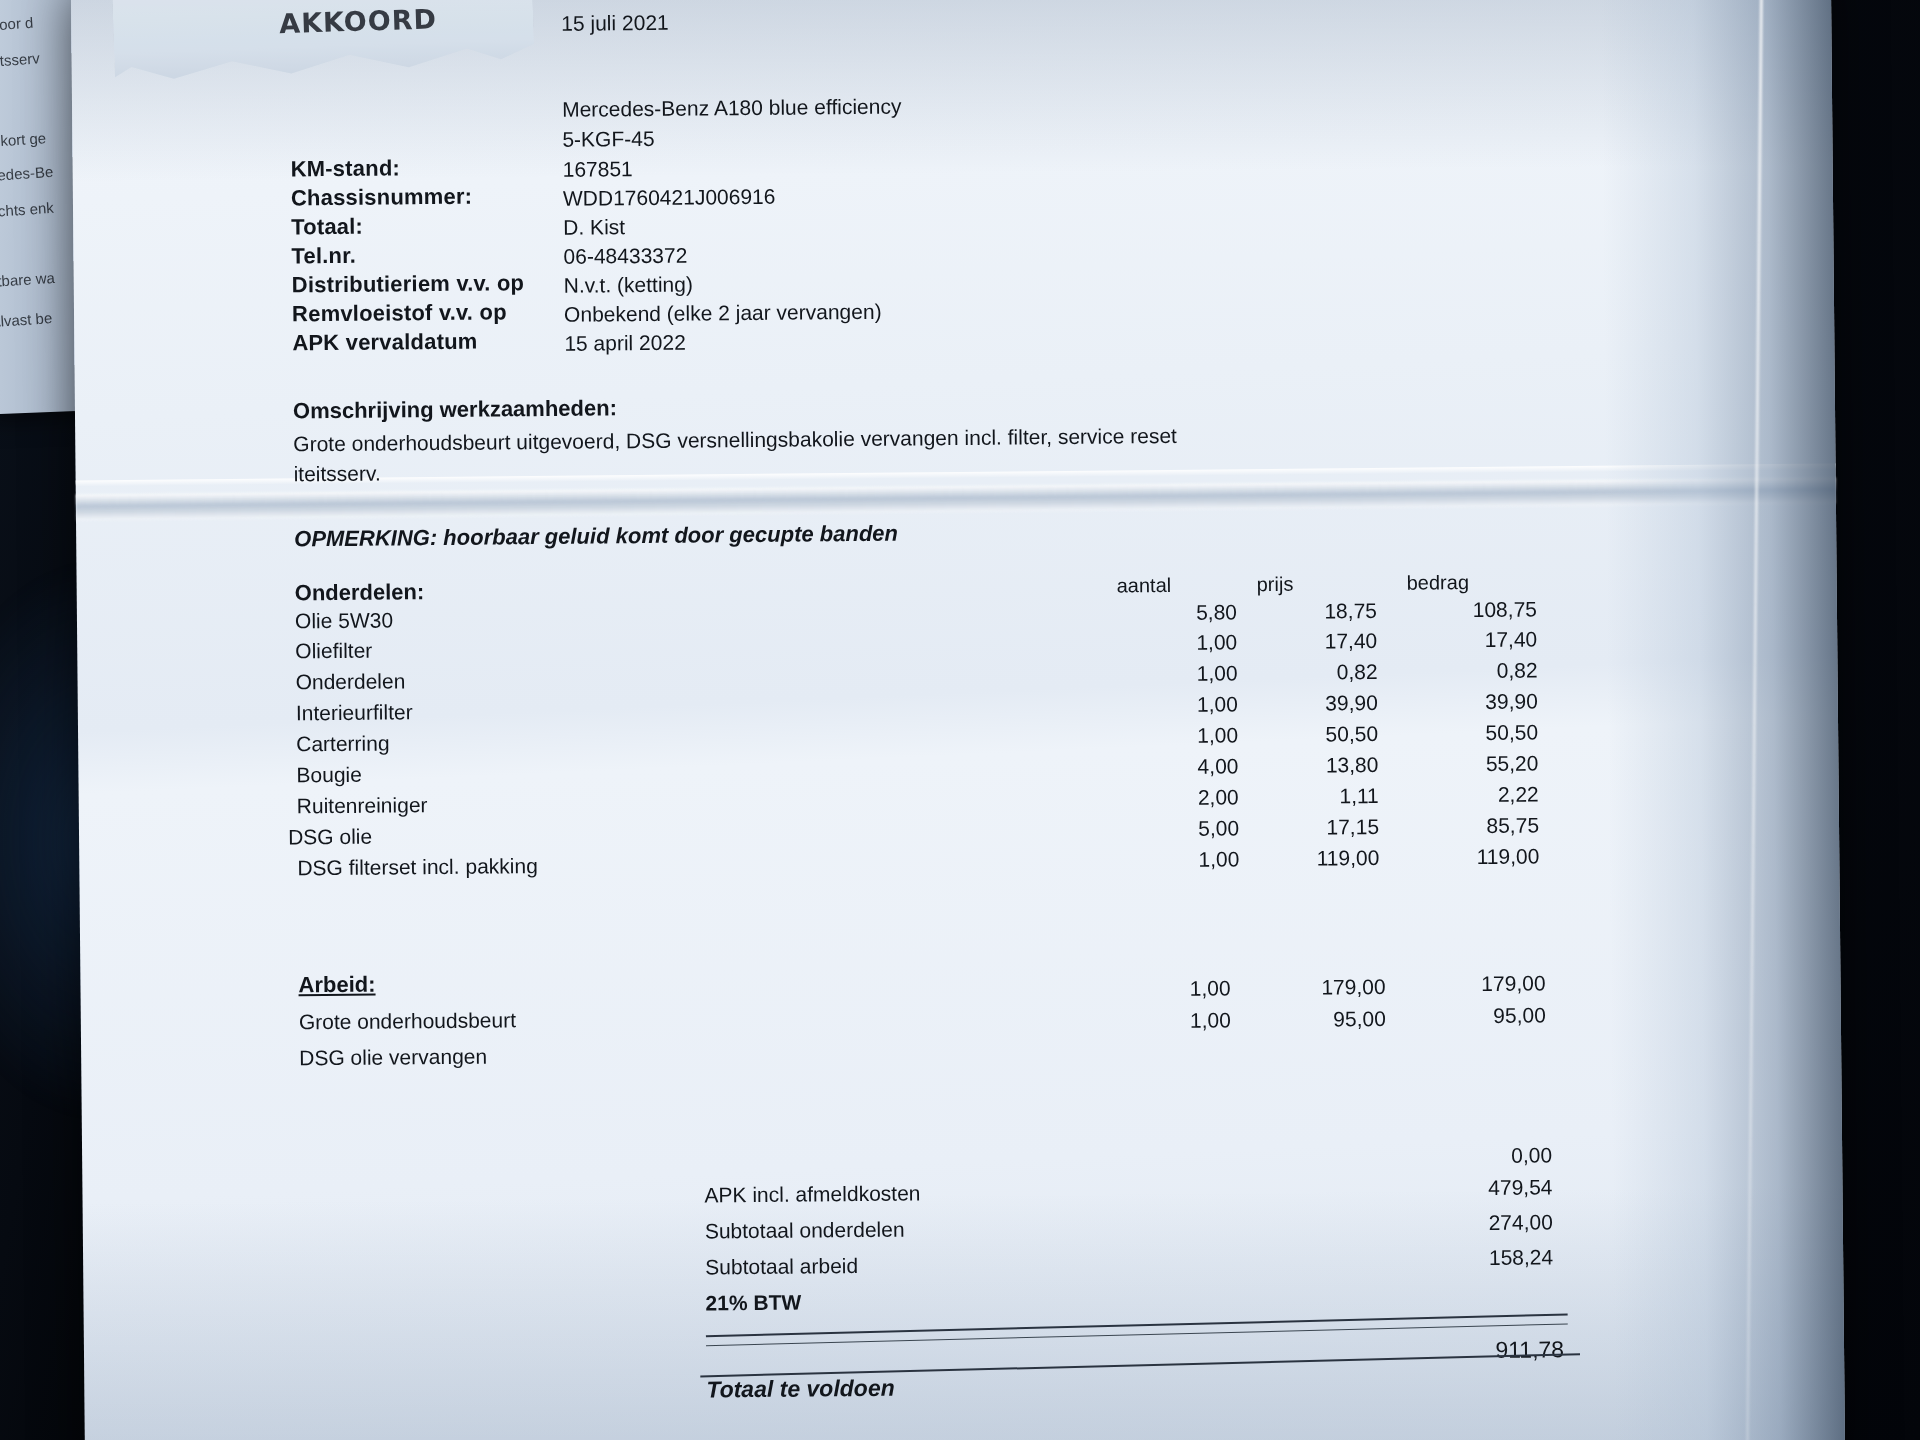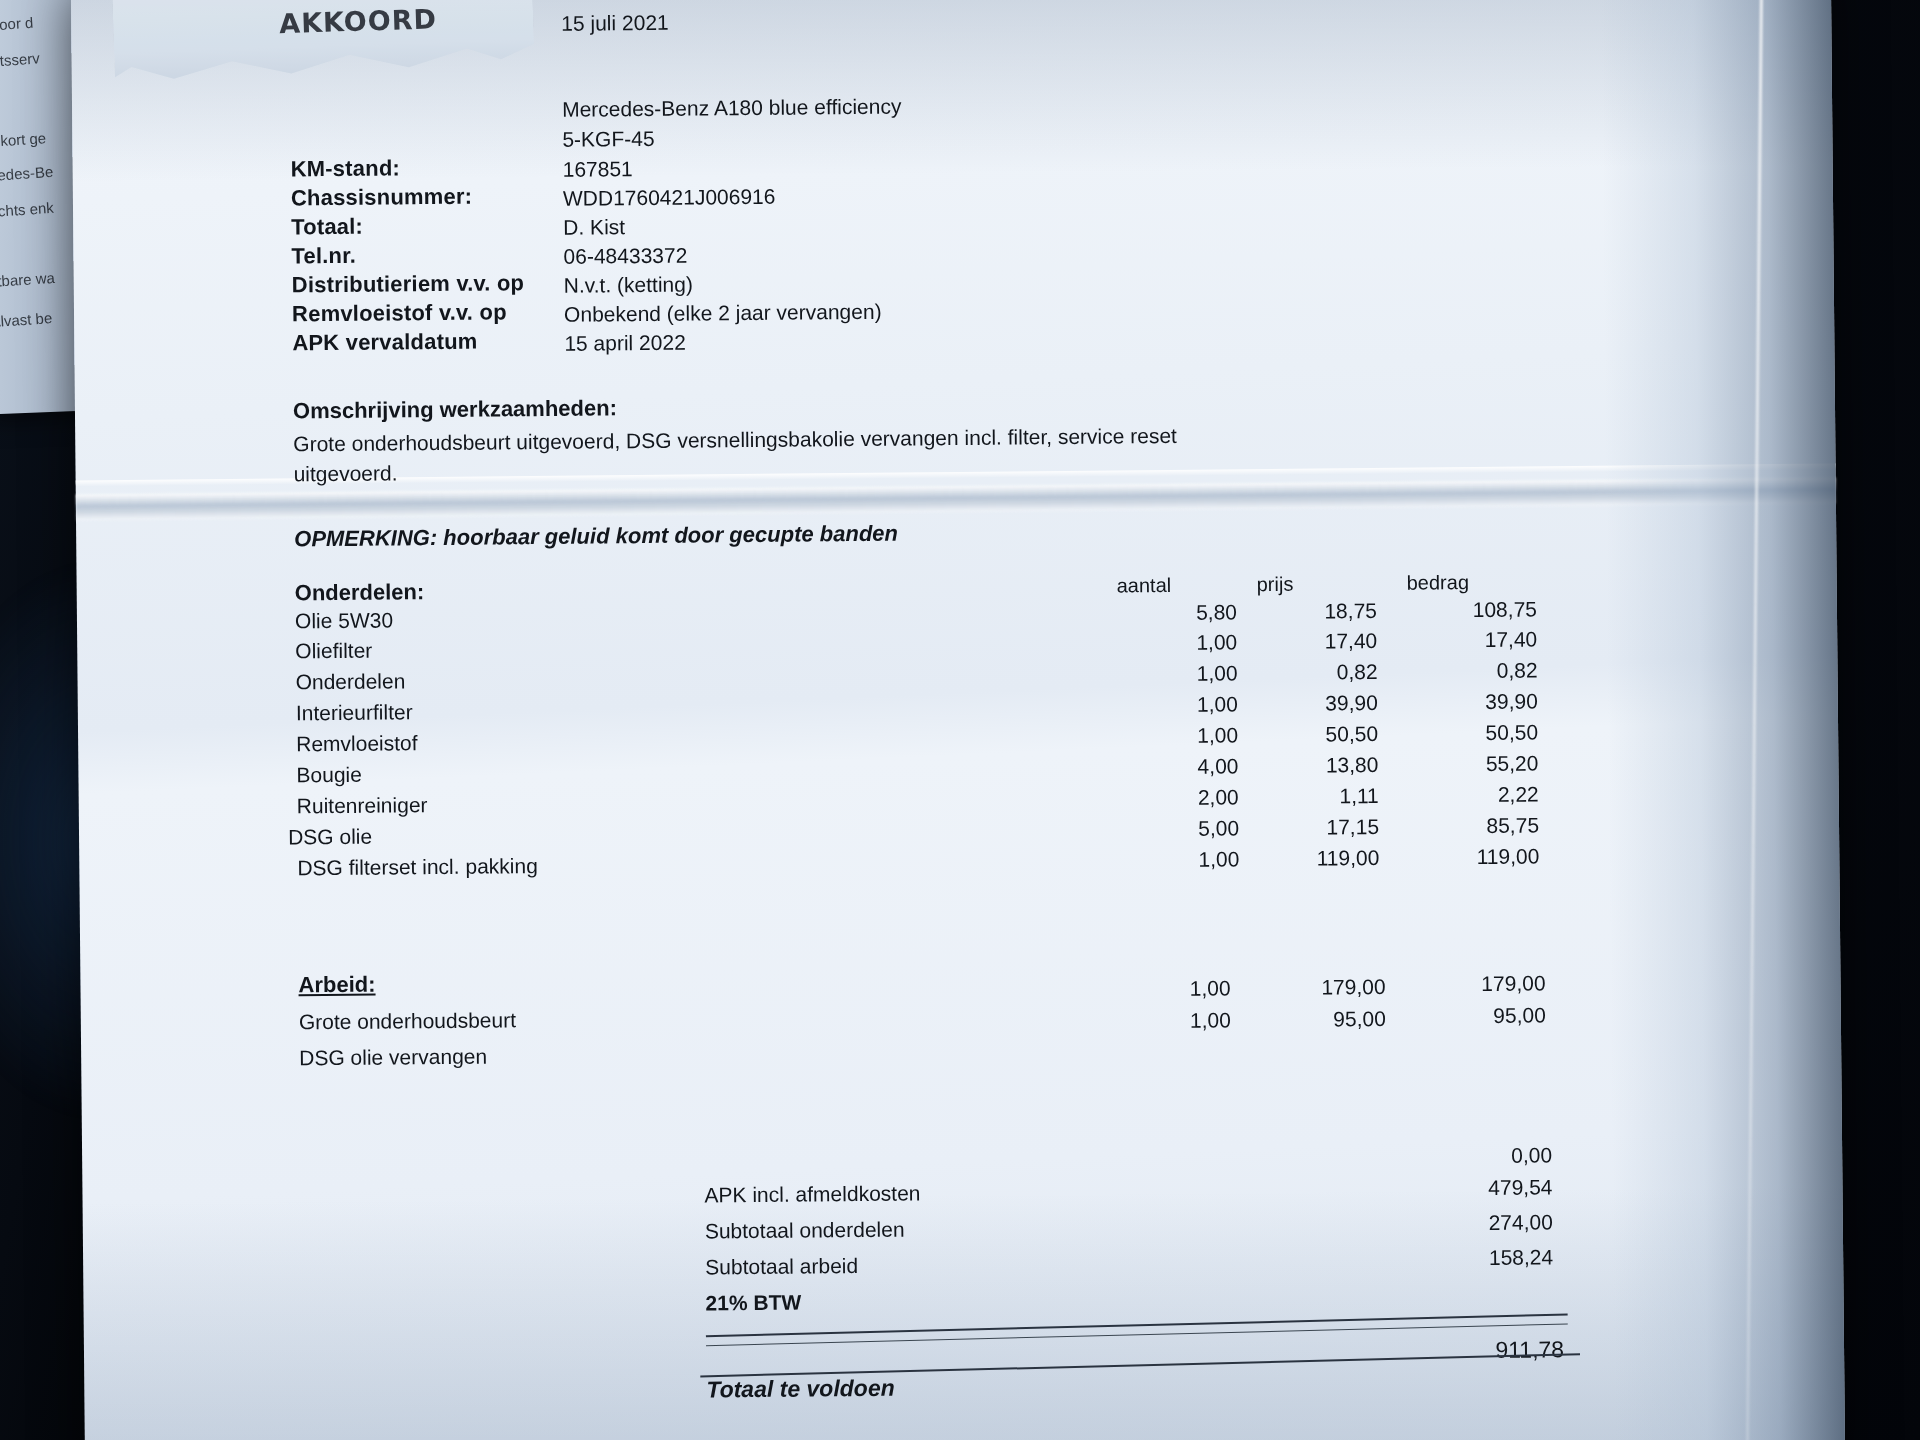--- a/index.html
+++ b/index.html
@@ -233,21 +233,21 @@
       <div class="abs val" style="left:490px; top:180px;">167851</div>
       <div class="abs val" style="left:490px; top:209px;">WDD1760421J006916</div>
       <div class="abs val" style="left:490px; top:238px;">D. Kist</div>
       <div class="abs val" style="left:490px; top:267px;">06-48433372</div>
       <div class="abs val" style="left:490px; top:296px;">N.v.t. (ketting)</div>
       <div class="abs val" style="left:490px; top:325px;">Onbekend (elke 2 jaar vervangen)</div>
       <div class="abs val" style="left:490px; top:354px;">15 april 2022</div>
 
       <div class="abs sec-title" style="left:218px; top:418px;">Omschrijving werkzaamheden:</div>
       <div class="abs body-line" style="left:218px; top:452px;">Grote onderhoudsbeurt uitgevoerd, DSG versnellingsbakolie vervangen incl. filter, service reset</div>
-      <div class="abs body-line" style="left:218px; top:482px;">uitgevoerd.</div>
+      <div class="abs body-line" style="left:218px; top:482px;">iteitsserv.</div>
       <div class="abs remark" style="left:218px; top:546px;">OPMERKING: hoorbaar geluid komt door gecupte banden</div>
 
       <div class="abs sec-title" style="left:218px; top:600px;">Onderdelen:</div>
       <div class="abs tbl-head col-aantal" style="top:602px;">aantal</div>
       <div class="abs tbl-head col-prijs" style="top:602px;">prijs</div>
       <div class="abs tbl-head col-bedrag" style="top:602px;">bedrag</div>
 
       <div class="abs item" style="left:218px; top:629px;">Olie 5W30</div>
       <div class="abs num col-aantal" style="top:629px;">5,80</div>
       <div class="abs num col-prijs" style="top:629px;">18,75</div>
@@ -261,21 +261,21 @@
       <div class="abs item" style="left:218px; top:690px;">Onderdelen</div>
       <div class="abs num col-aantal" style="top:690px;">1,00</div>
       <div class="abs num col-prijs" style="top:690px;">0,82</div>
       <div class="abs num col-bedrag" style="top:690px;">0,82</div>
 
       <div class="abs item" style="left:218px; top:721px;">Interieurfilter</div>
       <div class="abs num col-aantal" style="top:721px;">1,00</div>
       <div class="abs num col-prijs" style="top:721px;">39,90</div>
       <div class="abs num col-bedrag" style="top:721px;">39,90</div>
 
-      <div class="abs item" style="left:218px; top:752px;">Remvloeistof</div>
+      <div class="abs item" style="left:218px; top:752px;">Carterring</div>
       <div class="abs num col-aantal" style="top:752px;">1,00</div>
       <div class="abs num col-prijs" style="top:752px;">50,50</div>
       <div class="abs num col-bedrag" style="top:752px;">50,50</div>
 
       <div class="abs item" style="left:218px; top:783px;">Bougie</div>
       <div class="abs num col-aantal" style="top:783px;">4,00</div>
       <div class="abs num col-prijs" style="top:783px;">13,80</div>
       <div class="abs num col-bedrag" style="top:783px;">55,20</div>
 
       <div class="abs item" style="left:218px; top:814px;">Ruitenreiniger</div>

